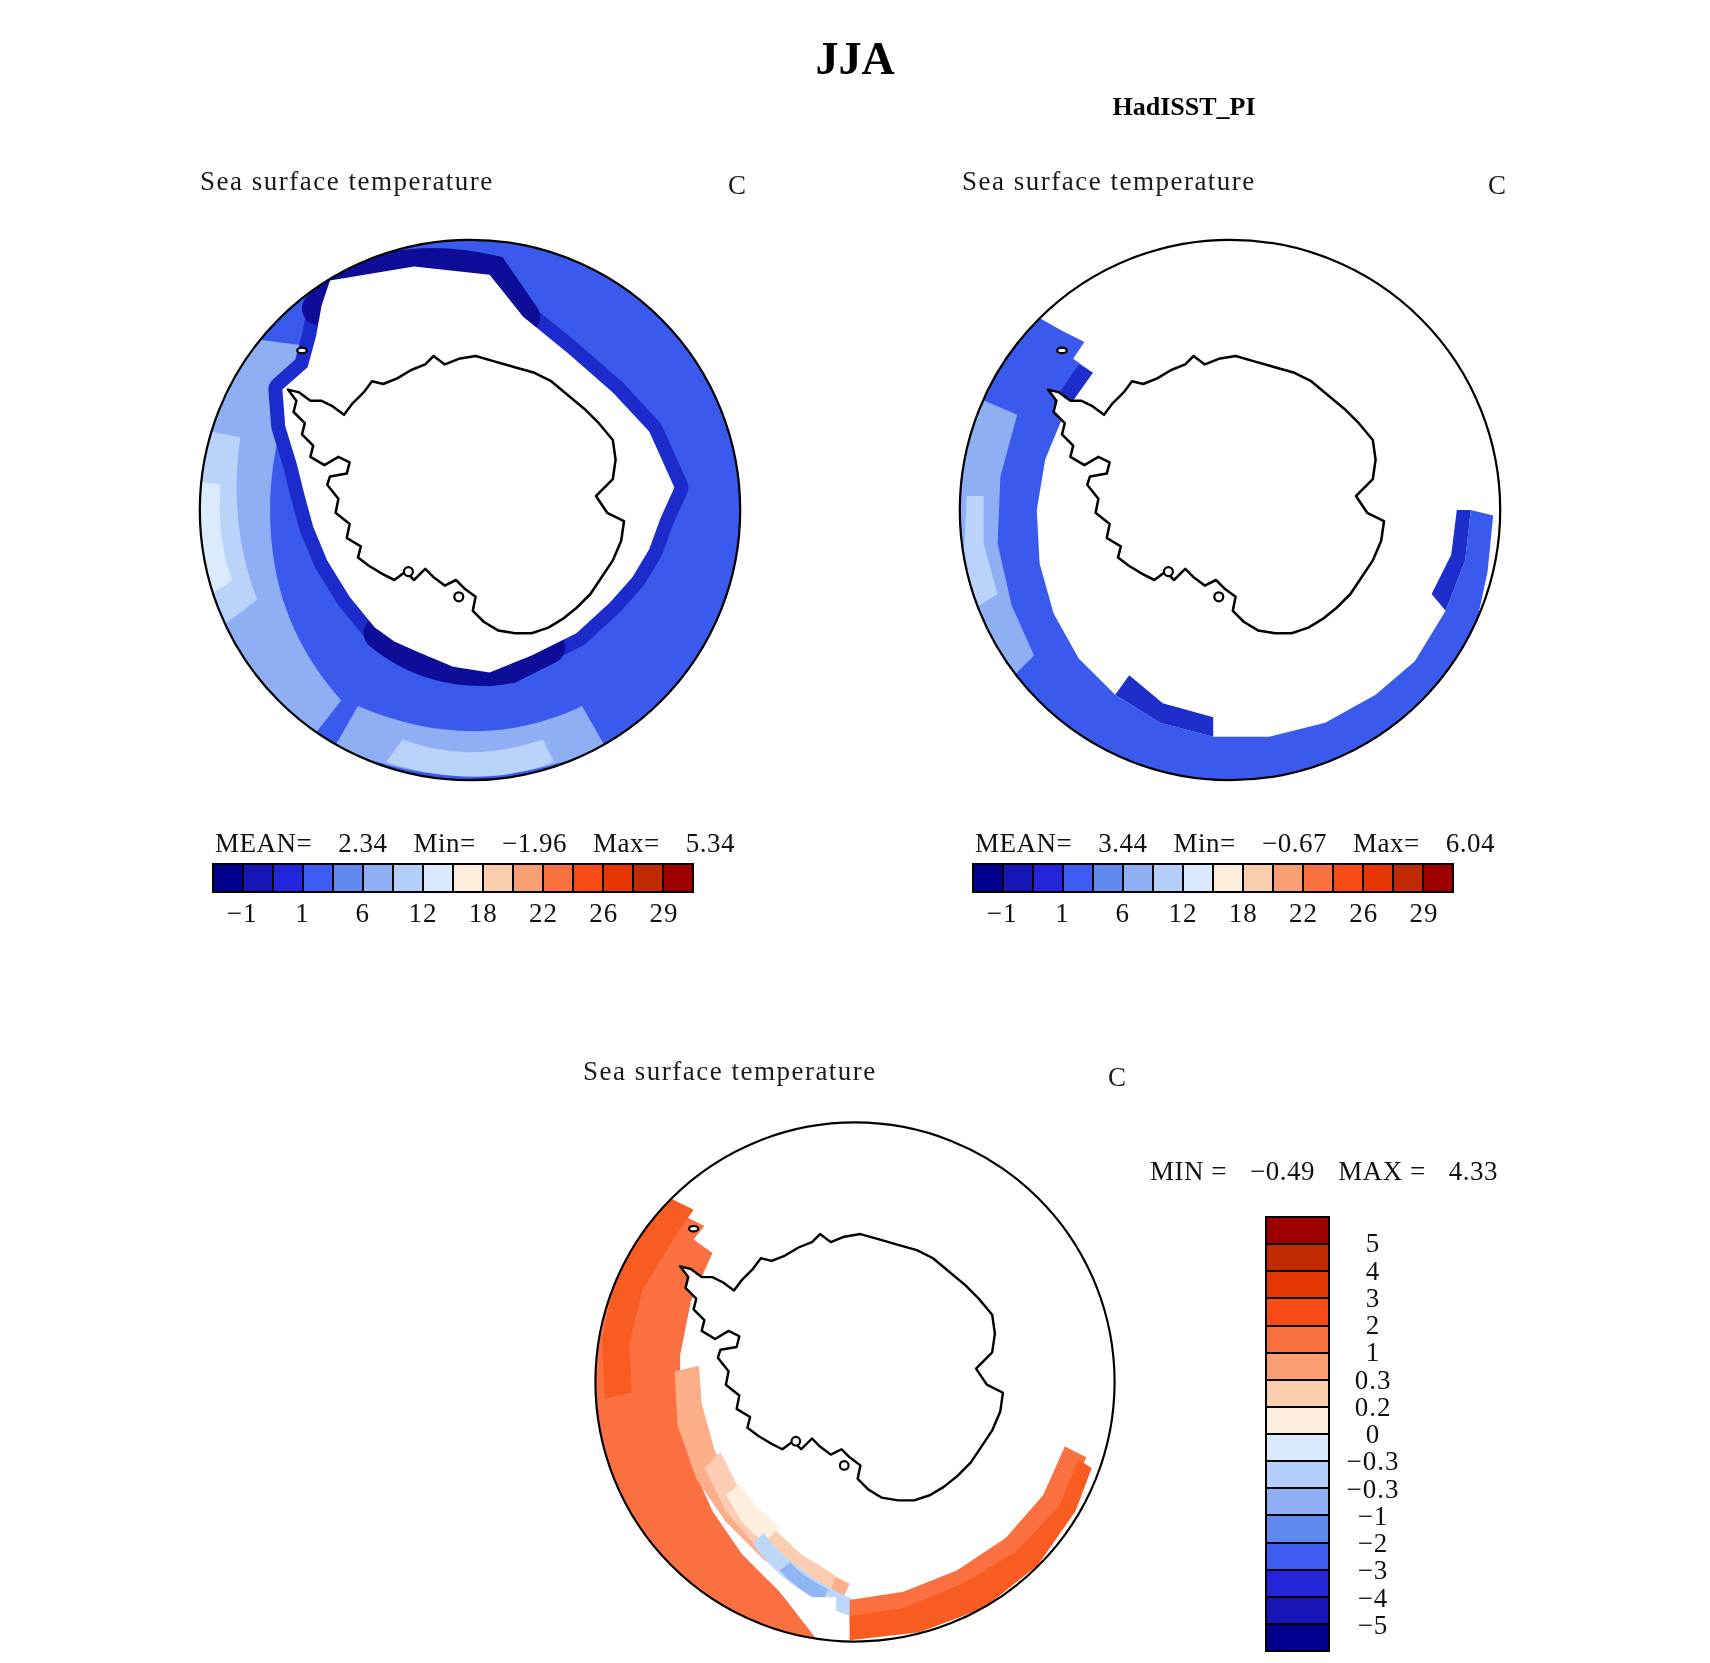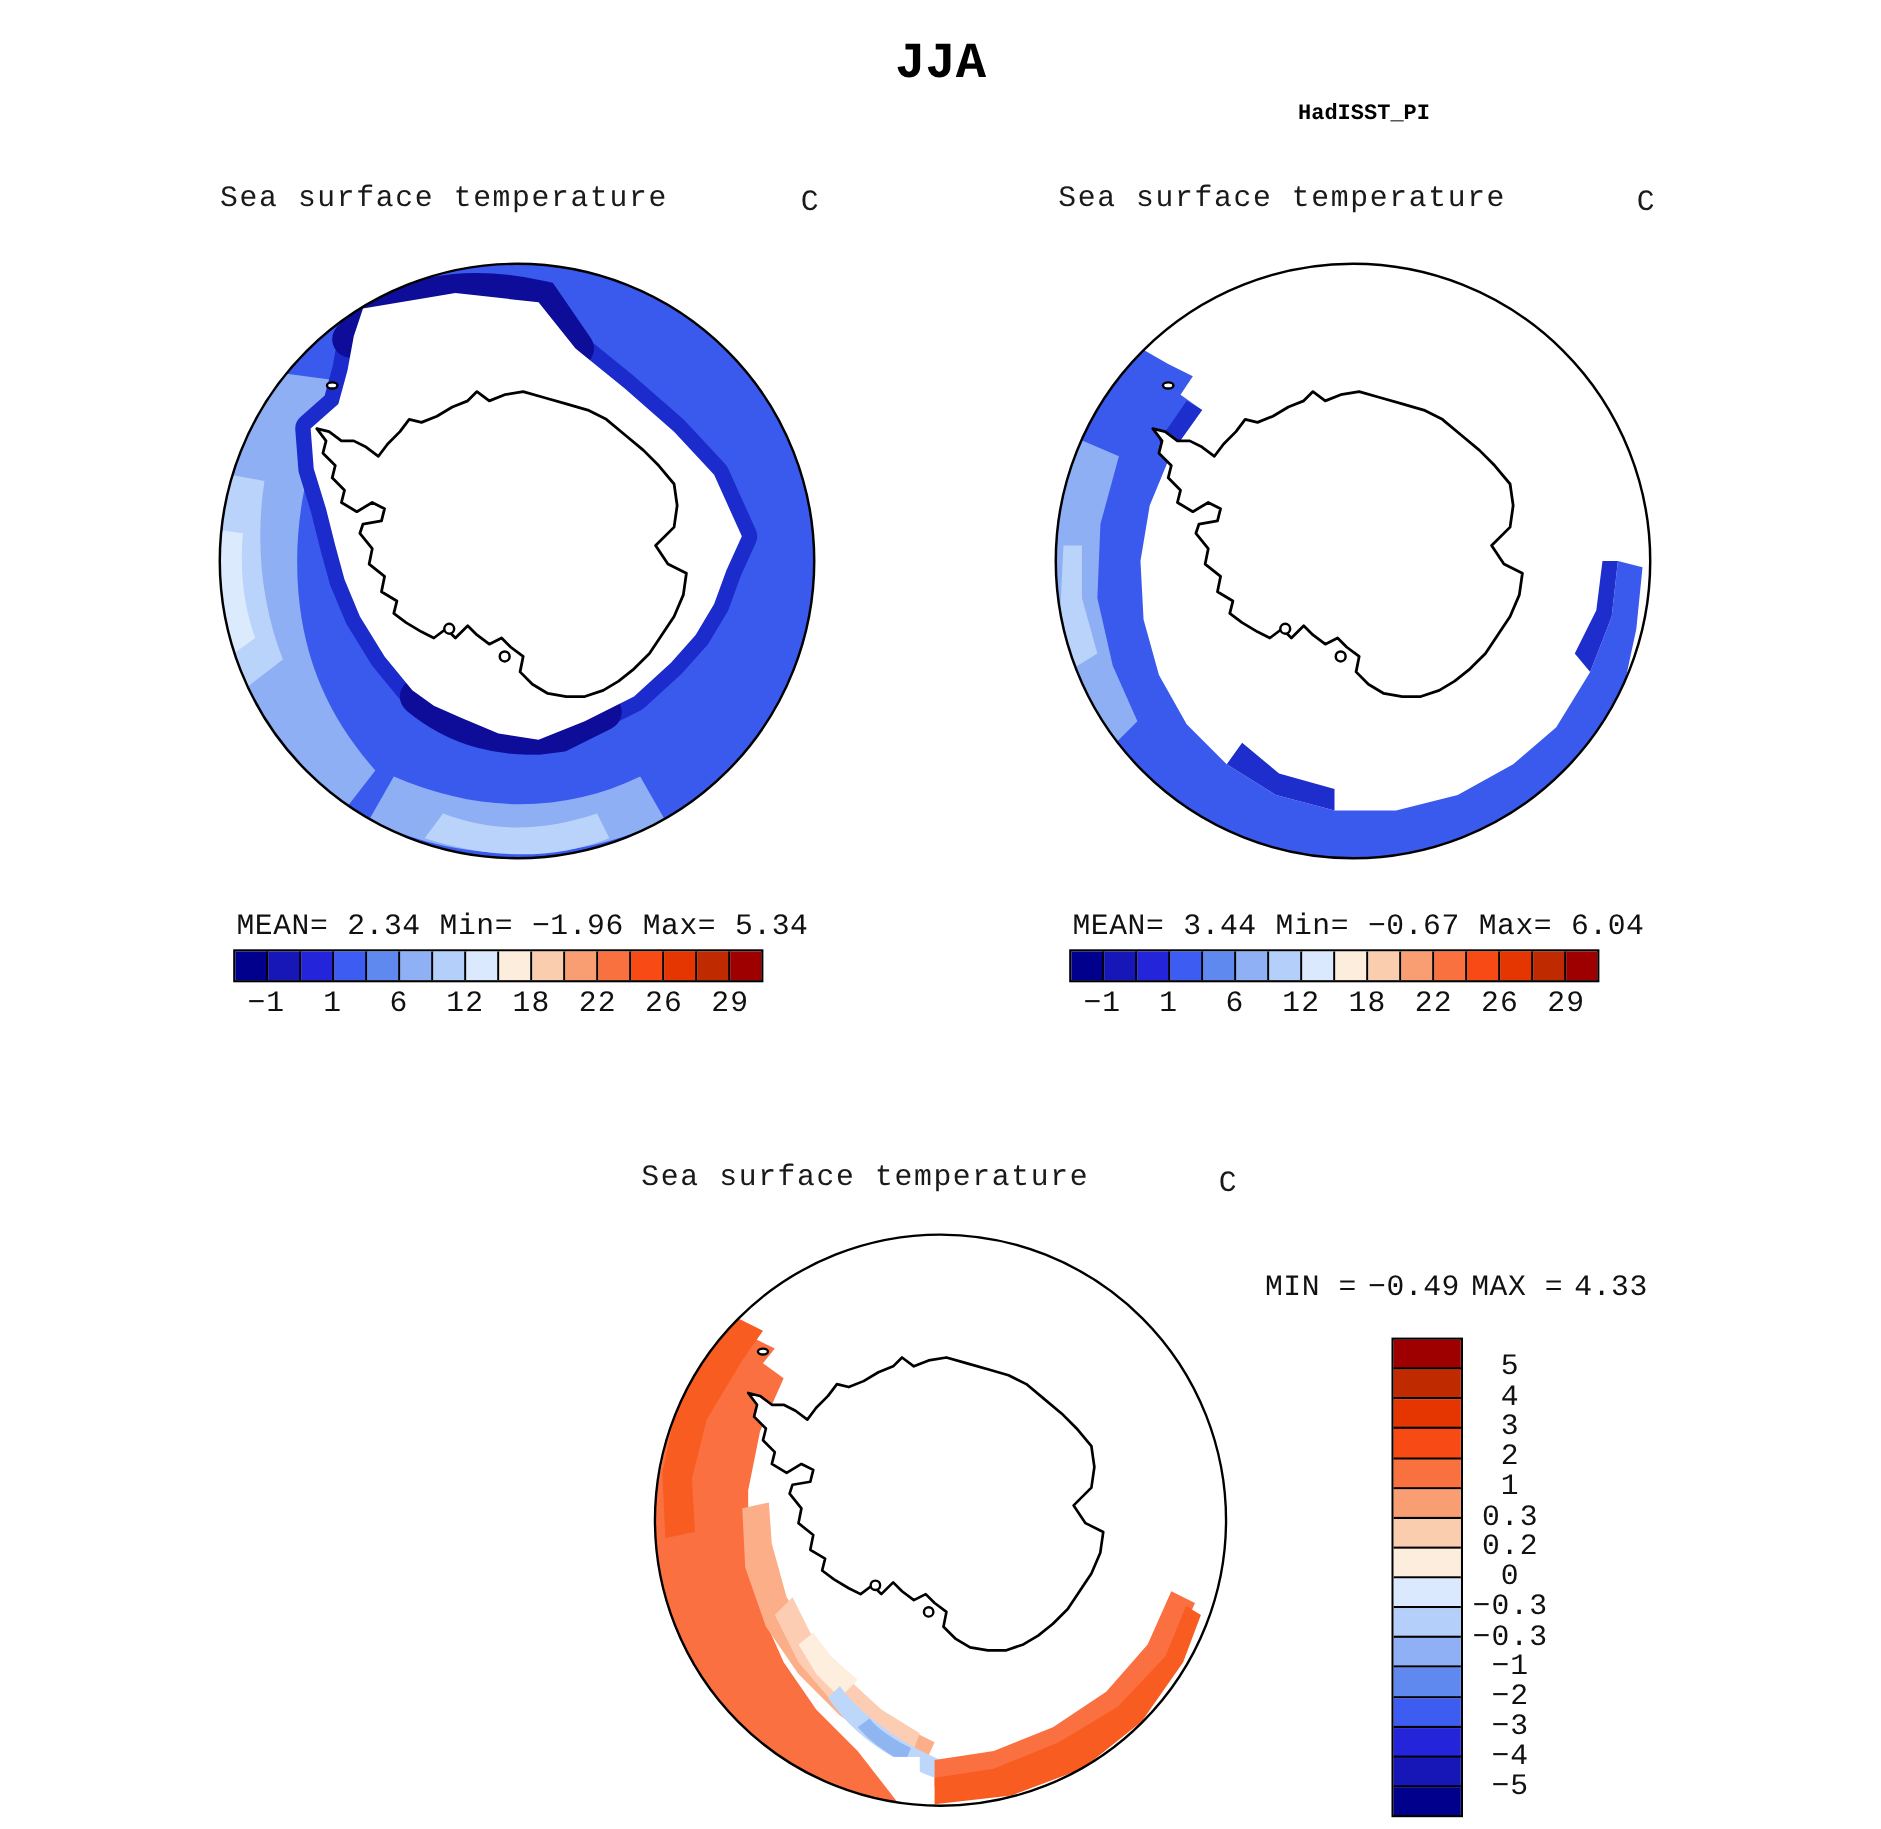--- a/index.html
+++ b/index.html
@@ -1,17 +1,17 @@
 <!DOCTYPE html>
 <html><head>
 <meta charset="utf-8">
 <style>
   html,body{margin:0;padding:0;background:#fff;}
   #page{position:relative;width:1710px;height:1663px;background:#ffffff;overflow:hidden;
-        font-family:Liberation Mono, monospace;color:#000;}
+        font-family:Liberation Serif, serif;color:#000;}
   .abs{position:absolute;}
   .btitle{font-weight:bold;text-align:center;white-space:nowrap;}
   .ncl{letter-spacing:1.5px;white-space:nowrap;color:#1a1a1a;}
   .stats-row{display:flex;justify-content:space-between;font-size:27px;letter-spacing:.5px;color:#111;}
   .cbar-h{display:flex;width:478px;height:26px;border:2px solid #000;background:#fff;}
   .cbar-cell{flex:1;border-right:2px solid #000;}
   .cbar-cell:last-child{border-right:none;}
   .cbar-h-labels{width:482px;height:34px;}
   .cbar-tick{position:absolute;transform:translateX(-50%);font-size:27px;color:#111;letter-spacing:1px;white-space:nowrap;}
   .cbar-v{display:flex;flex-direction:column;width:61px;height:432px;border:2px solid #000;background:#fff;}
@@ -22,21 +22,21 @@
               font-size:27px;color:#111;letter-spacing:1px;white-space:nowrap;}
   svg{display:block;}
 </style>
 </head>
 <body>
 
 <div id="page">
 
   <div class="abs btitle" style="left:0;top:32px;width:1710px;font-size:46px;">JJA</div>
 
-  <div class="abs btitle" style="left:1000px;top:92px;width:480px;font-size:20px;">HadISST_PI</div>
+  <div class="abs btitle" style="left:944px;top:92px;width:480px;font-size:26px;">HadISST_PI</div>
 
   <div class="abs ncl" style="left:200px;top:166px;font-size:27px;">Sea surface temperature</div>
   <div class="abs ncl" style="left:728px;top:170px;font-size:27px;">C</div>
   <div class="abs ncl" style="left:962px;top:166px;font-size:27px;">Sea surface temperature</div>
   <div class="abs ncl" style="left:1488px;top:170px;font-size:27px;">C</div>
 
   <svg width="0" height="0" style="position:absolute" aria-hidden="true">
     <defs>
       <g id="antarctica">
         <path fill="#ffffff" stroke="#000000" stroke-width="0.9" stroke-linejoin="round" d="

